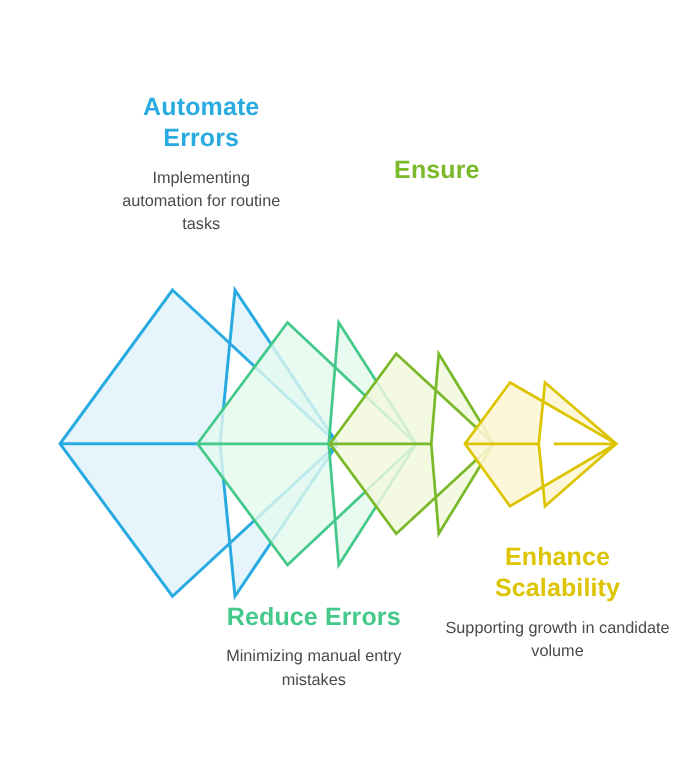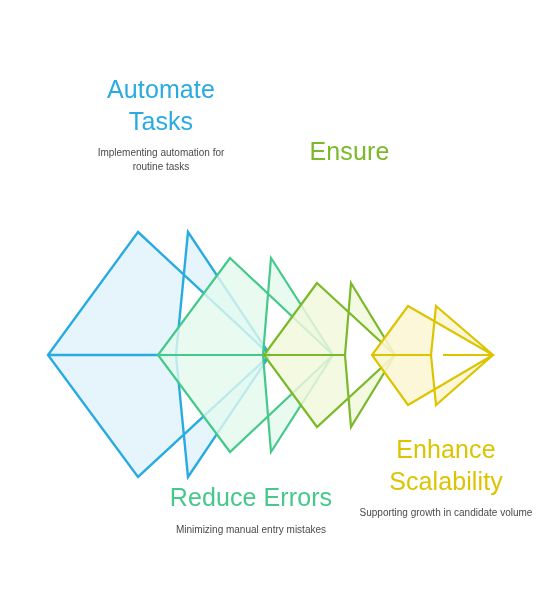--- a/index.html
+++ b/index.html
@@ -24,37 +24,37 @@
     left: 0;
     top: 0;
     width: 542px;
     height: 608px;
   }
   .label-block {
     position: absolute;
     text-align: center;
   }
   .label-title {
-    font-size: 25px;
-    font-weight: normal;
+    font-size: 20px;
+    font-weight: bold;
     line-height: 1.26;
     margin: 0;
     letter-spacing: 0.1px;
   }
   .label-desc {
-    font-size: 10px;
+    font-size: 13px;
     font-weight: normal;
     line-height: 1.42;
     color: #4a4a4a;
     margin: 9px 0 0 0;
   }
 
   
   #label-automate-tasks      { left: 92px;  top: 74px;  width: 138px; }
-  #label-ensure-compliance   { left: 282px; top: 136px; width: 135px; }
+  #label-ensure-compliance   { left: 282px; top: 124px; width: 135px; }
   #label-reduce-errors       { left: 166px; top: 482px; width: 170px; }
   #label-enhance-scalability { left: 356px; top: 434px; width: 180px; }
 </style>
 </head>
 <body>
 
 <div id="canvas">
 
   <svg id="chevron-graphic" viewBox="0 0 542 608" xmlns="http://www.w3.org/2000/svg">
 
@@ -85,21 +85,21 @@
                M 436 306 L 493 355 L 436 405 L 431 355 Z" fill="#FDF6D5" fill-opacity="0.88" fill-rule="evenodd" stroke="#DDC400" stroke-width="2.2" stroke-linejoin="miter"></path>
       <line x1="372" y1="355" x2="431" y2="355" stroke="#DDC400" stroke-width="2.2"></line>
       <line x1="443" y1="355" x2="493" y2="355" stroke="#DDC400" stroke-width="2.2"></line>
     </g>
 
   </svg>
 
   <div class="label-block" id="label-automate-tasks">
     <div class="label-title" style="color:#29ABE2;">
       <span>Automate</span><br>
-      <span>Tasks</span>
+      <span>Errors</span>
     </div>
     <p class="label-desc">Implementing automation for routine tasks</p>
   </div>
 
   <div class="label-block" id="label-ensure-compliance">
     <div class="label-title" style="color:#7AB929;">
       <span>Ensure</span><br>
     </div>
   </div>
 

